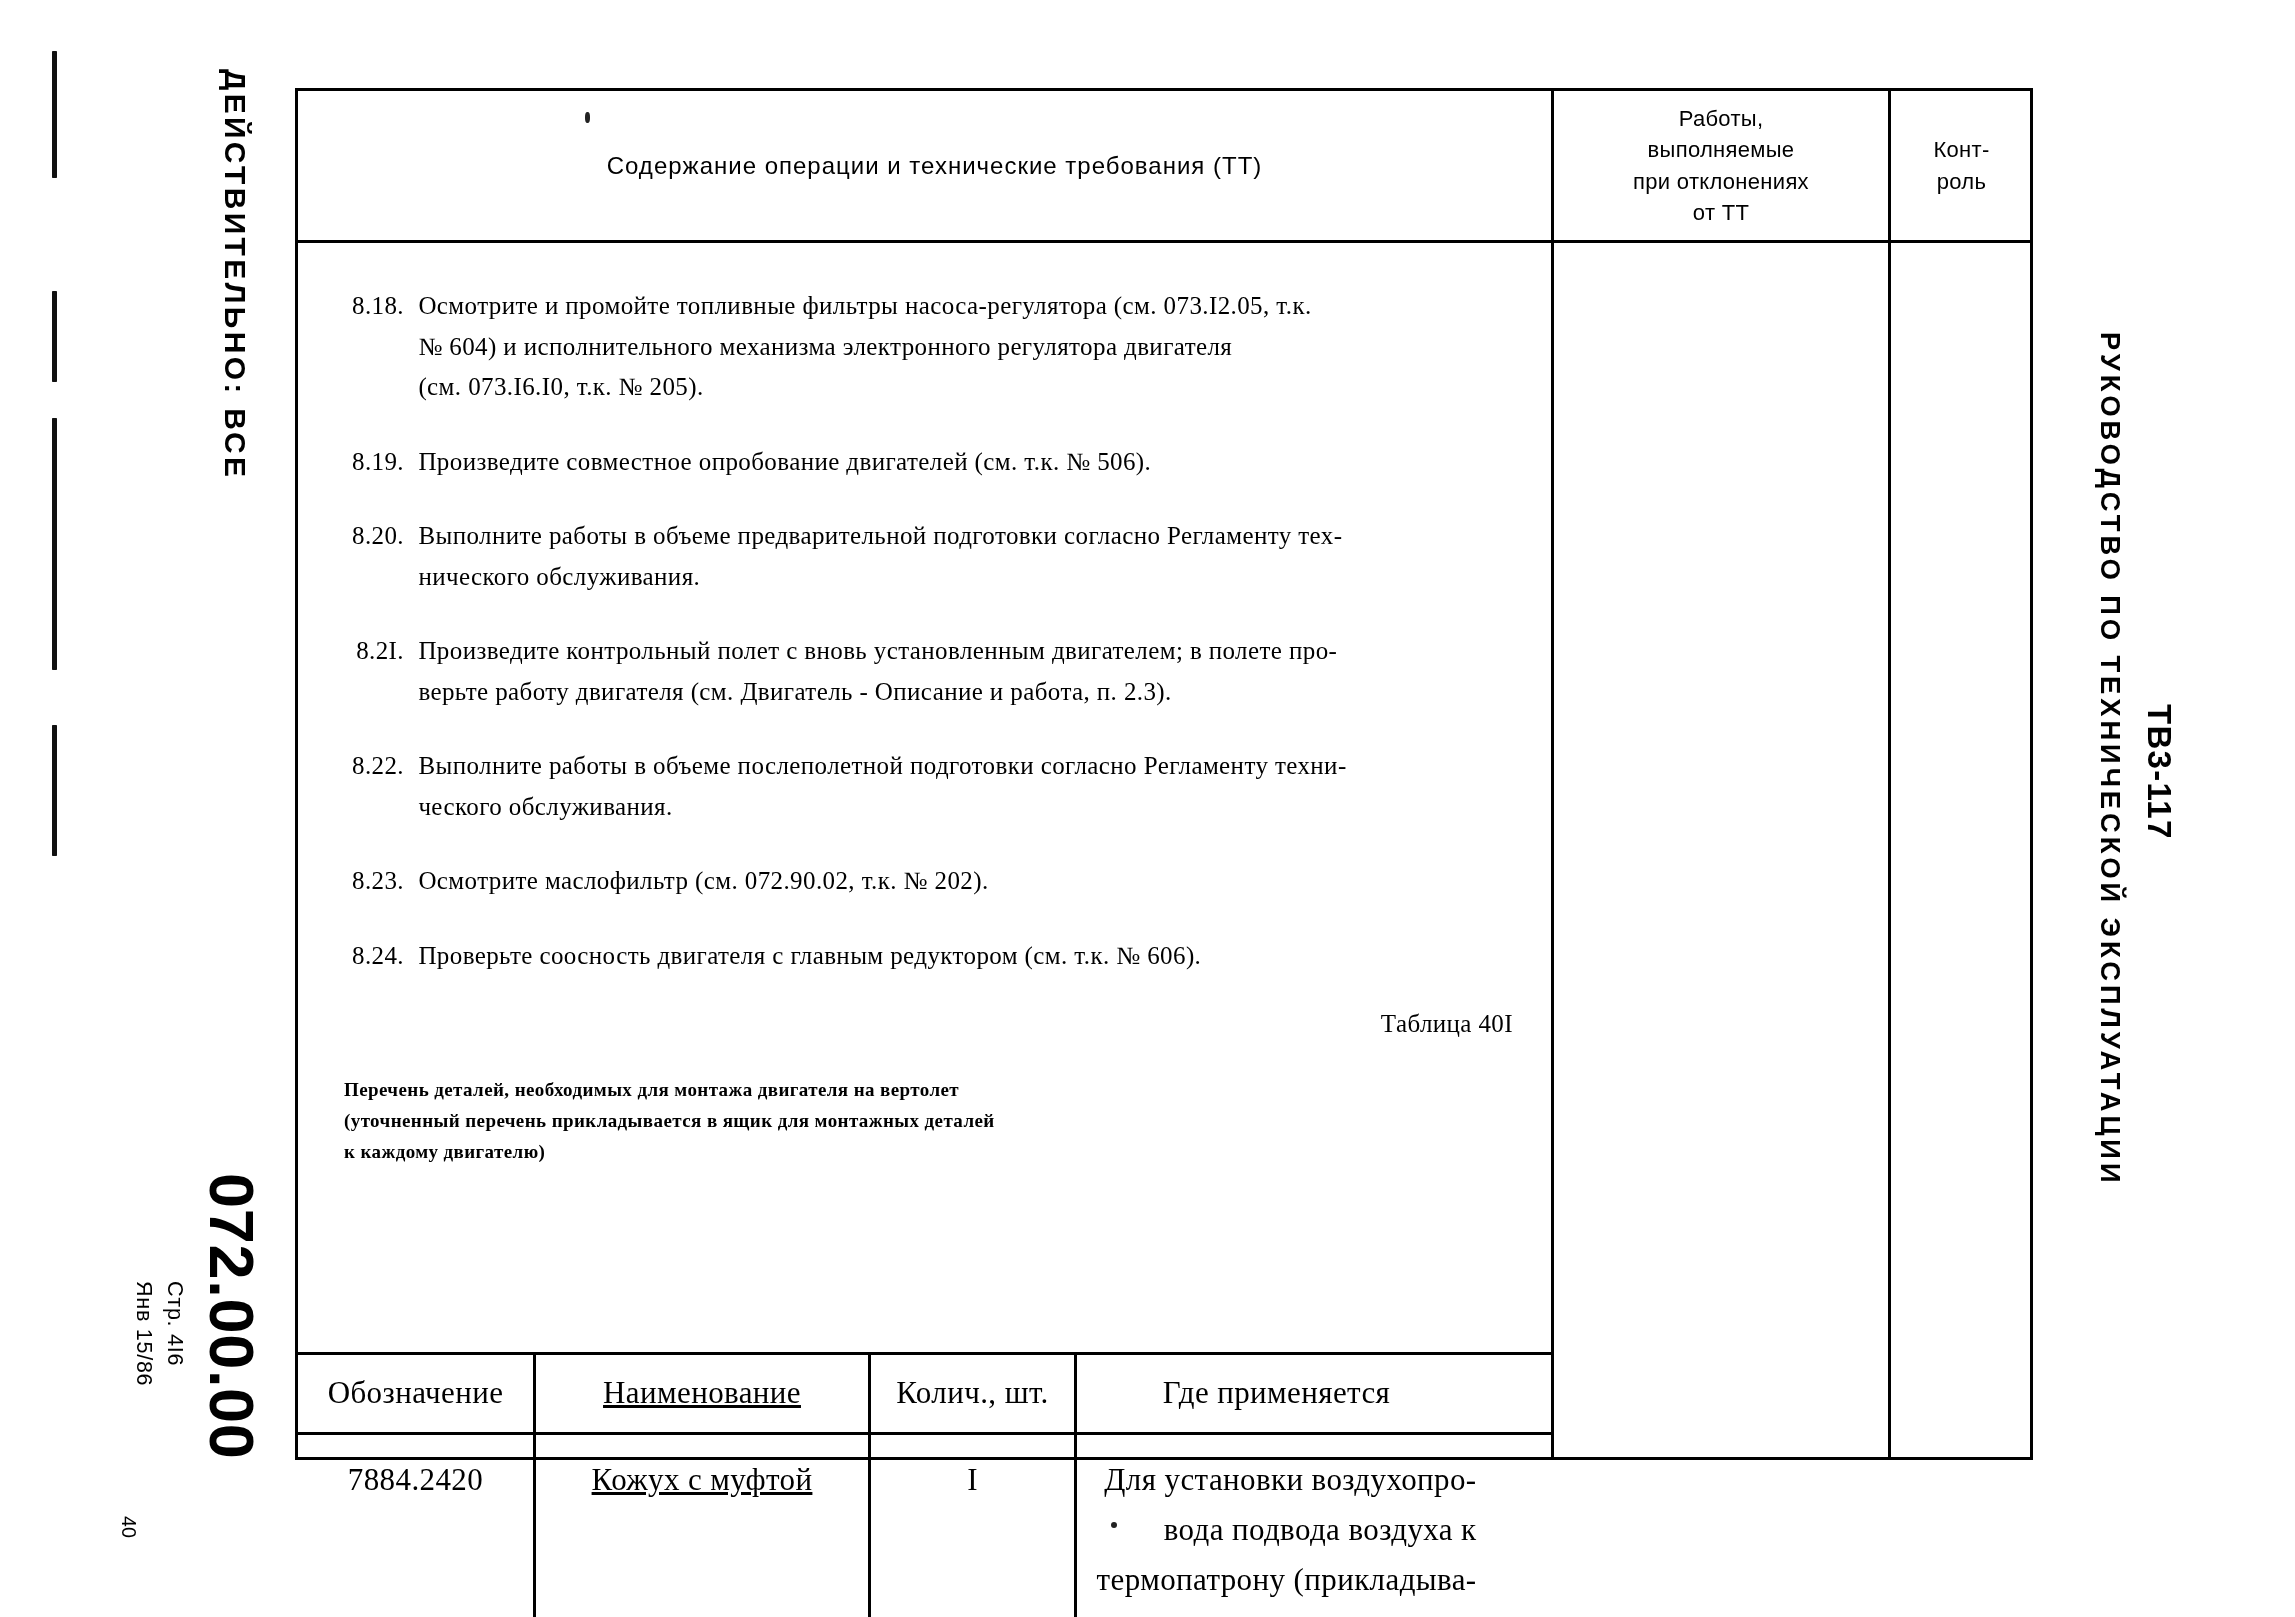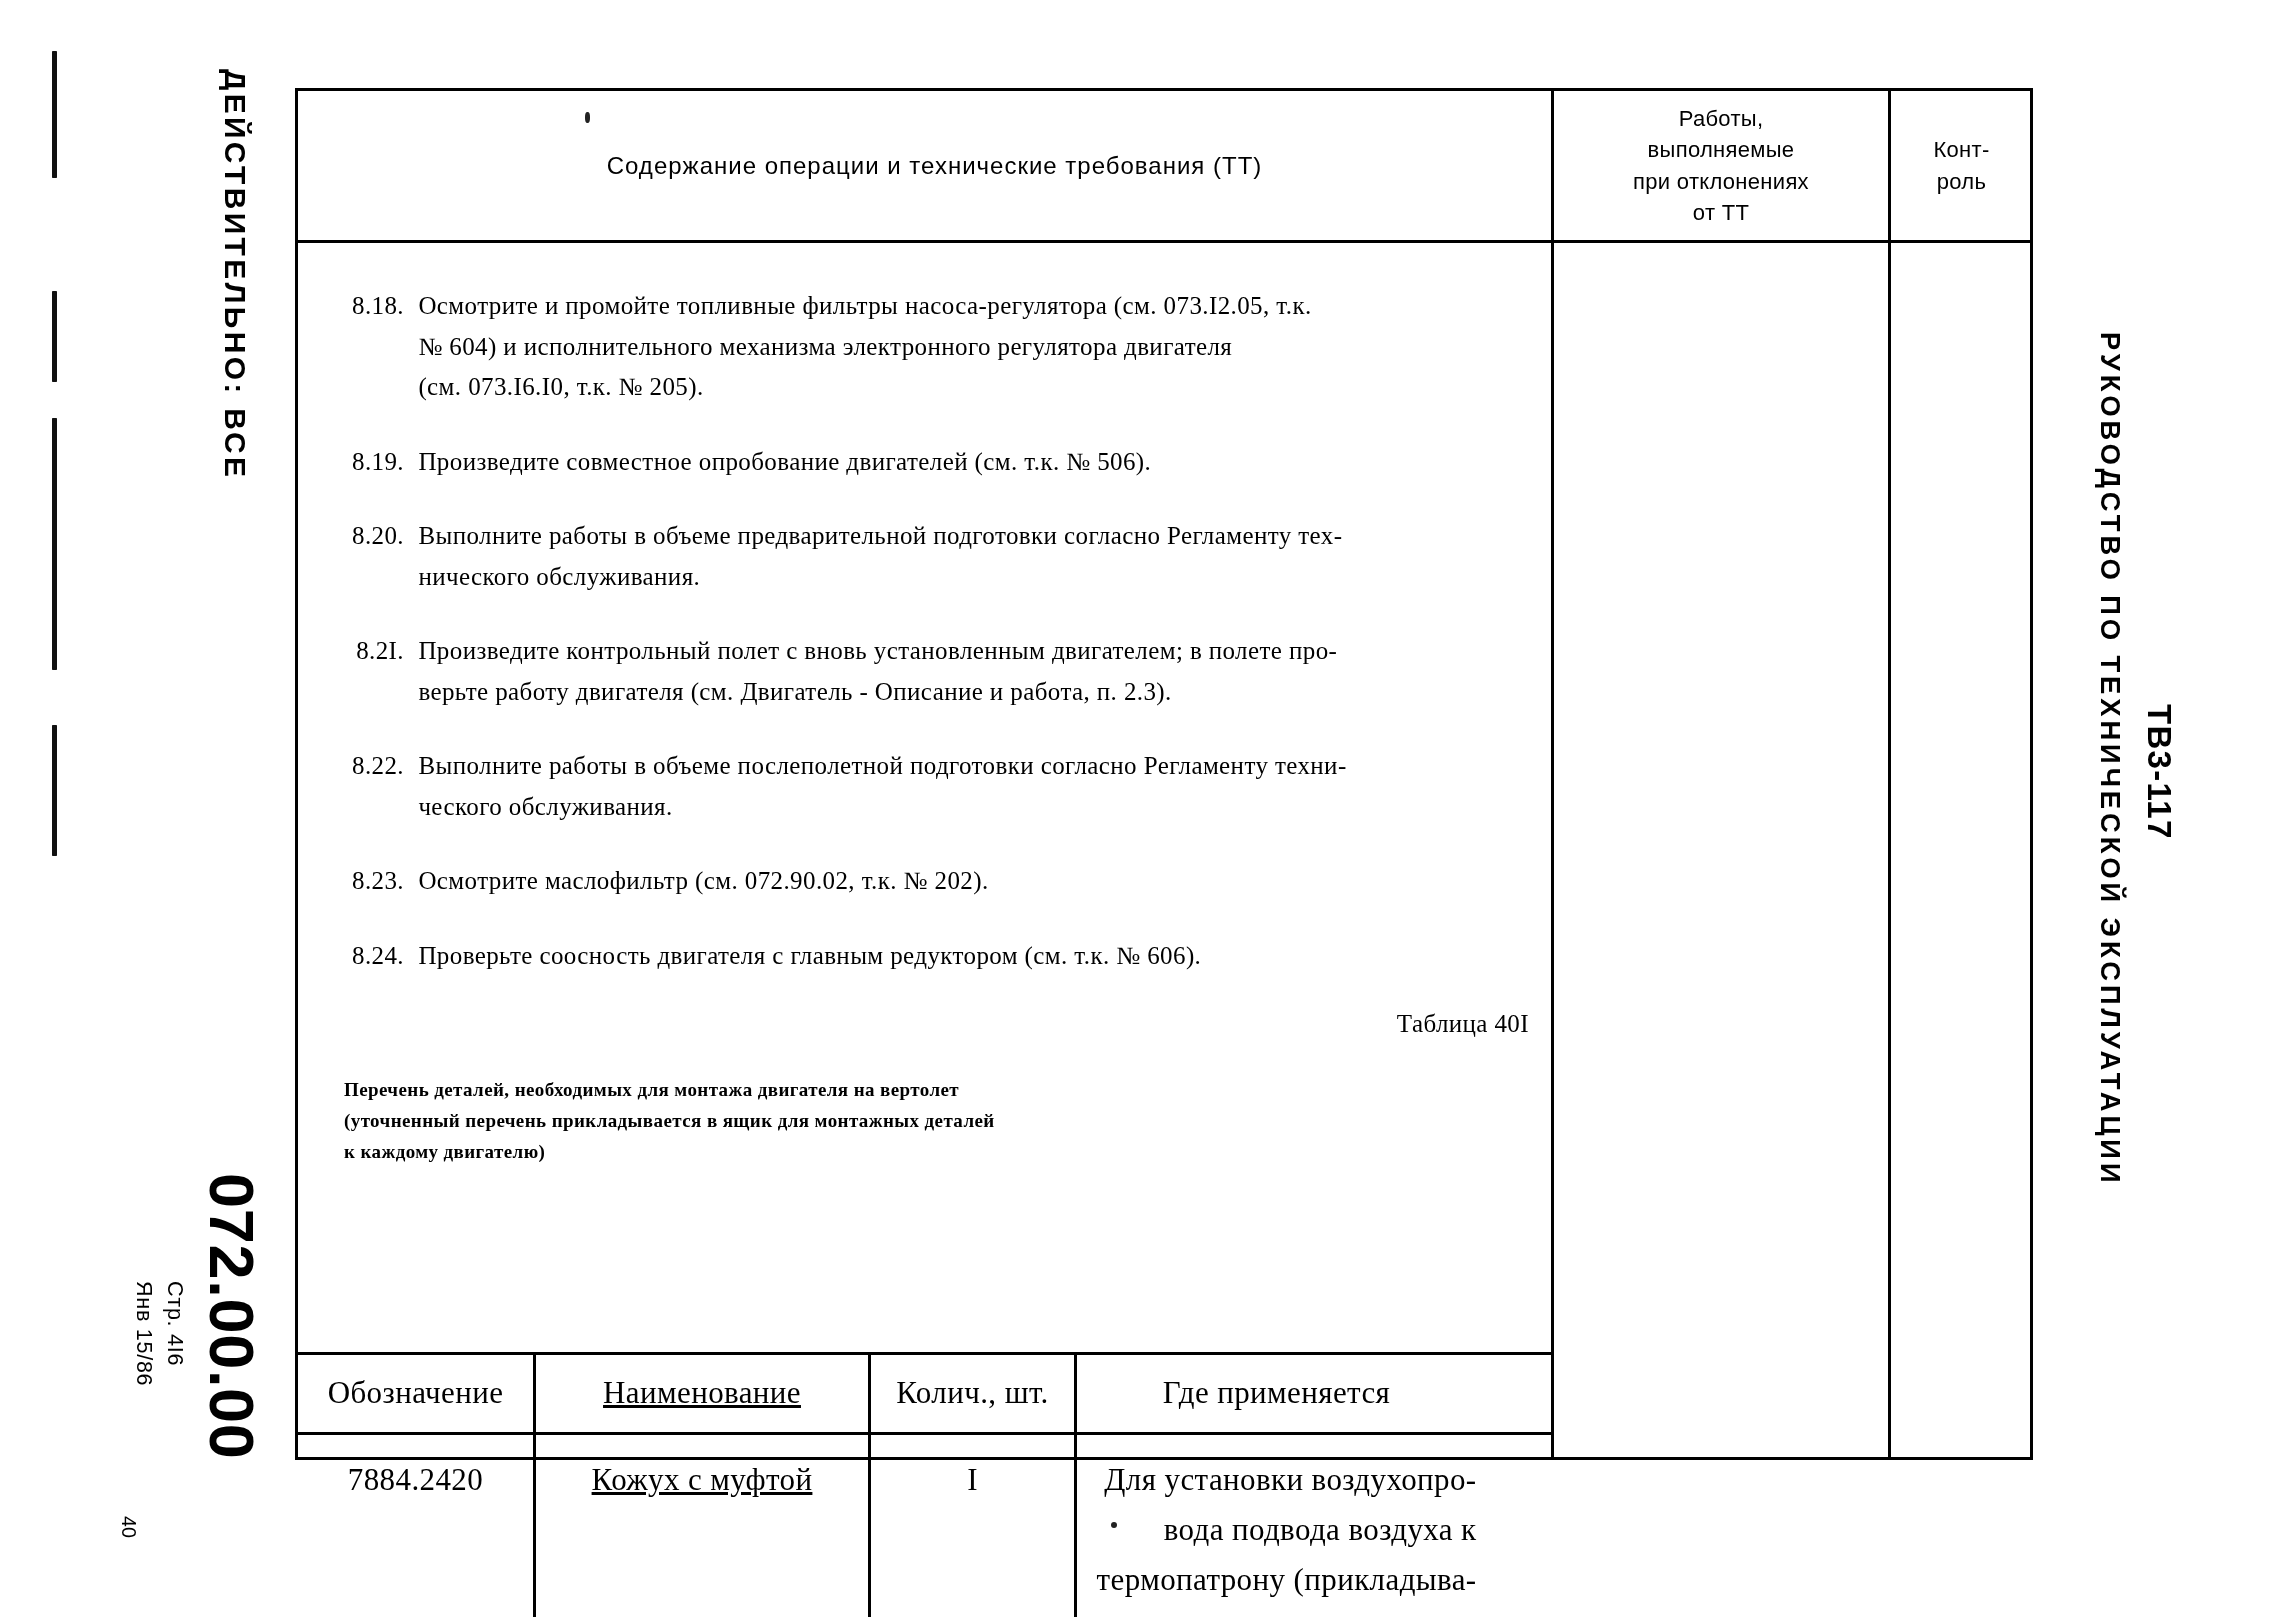--- a/index.html
+++ b/index.html
@@ -185,21 +185,21 @@
     flex: 0 0 84px;
     text-align: right;
     padding-right: 14.4px;
     white-space: nowrap;
   }
   .item .body { flex: 1 1 auto; }
   .item .body div { white-space: nowrap; }
 
   .table-label {
     text-align: right;
-    padding: 0 22px 0 0;
+    padding: 0 38px 0 0;
     font-size: 25px;
     letter-spacing: 0.4px;
     margin-top: 14.4px;
   }
 
   .caption {
     text-align: left;
     font-size: 19px;
     line-height: 1.62;
     letter-spacing: 0.4px;

